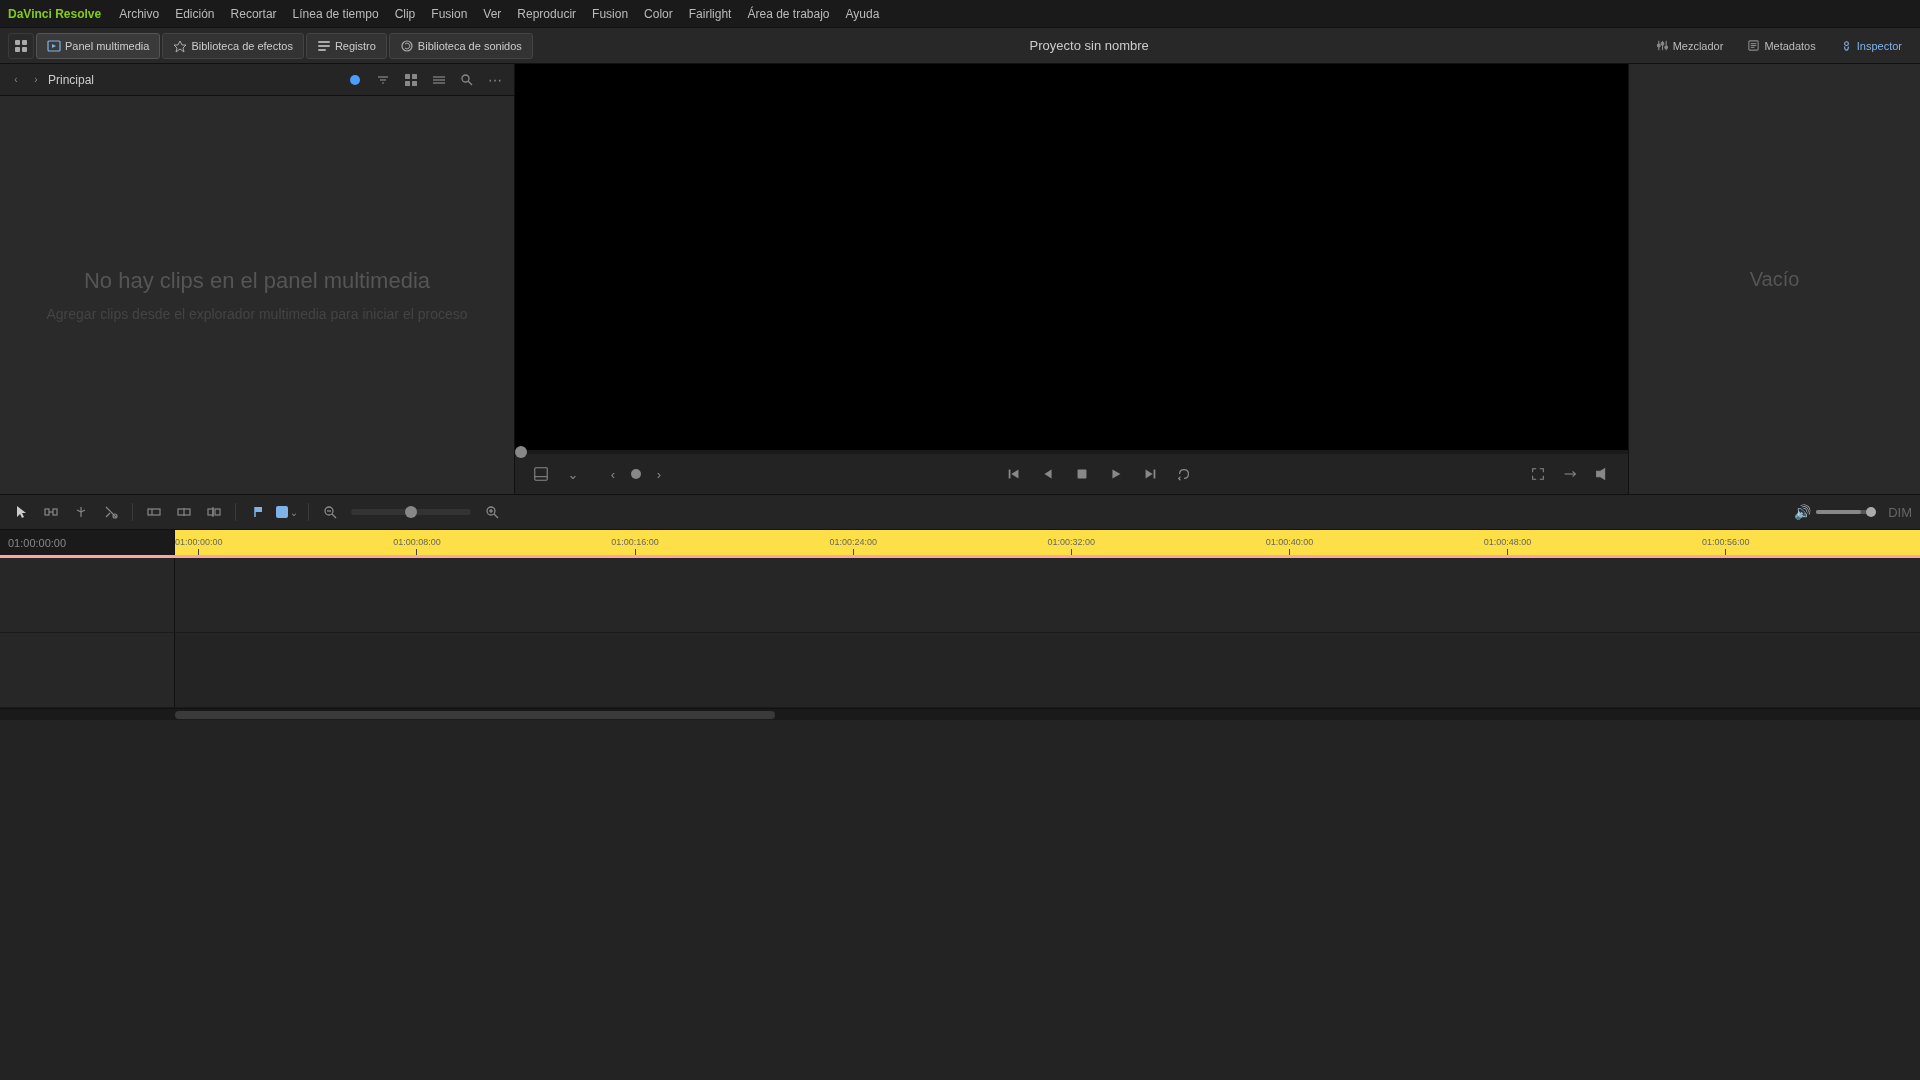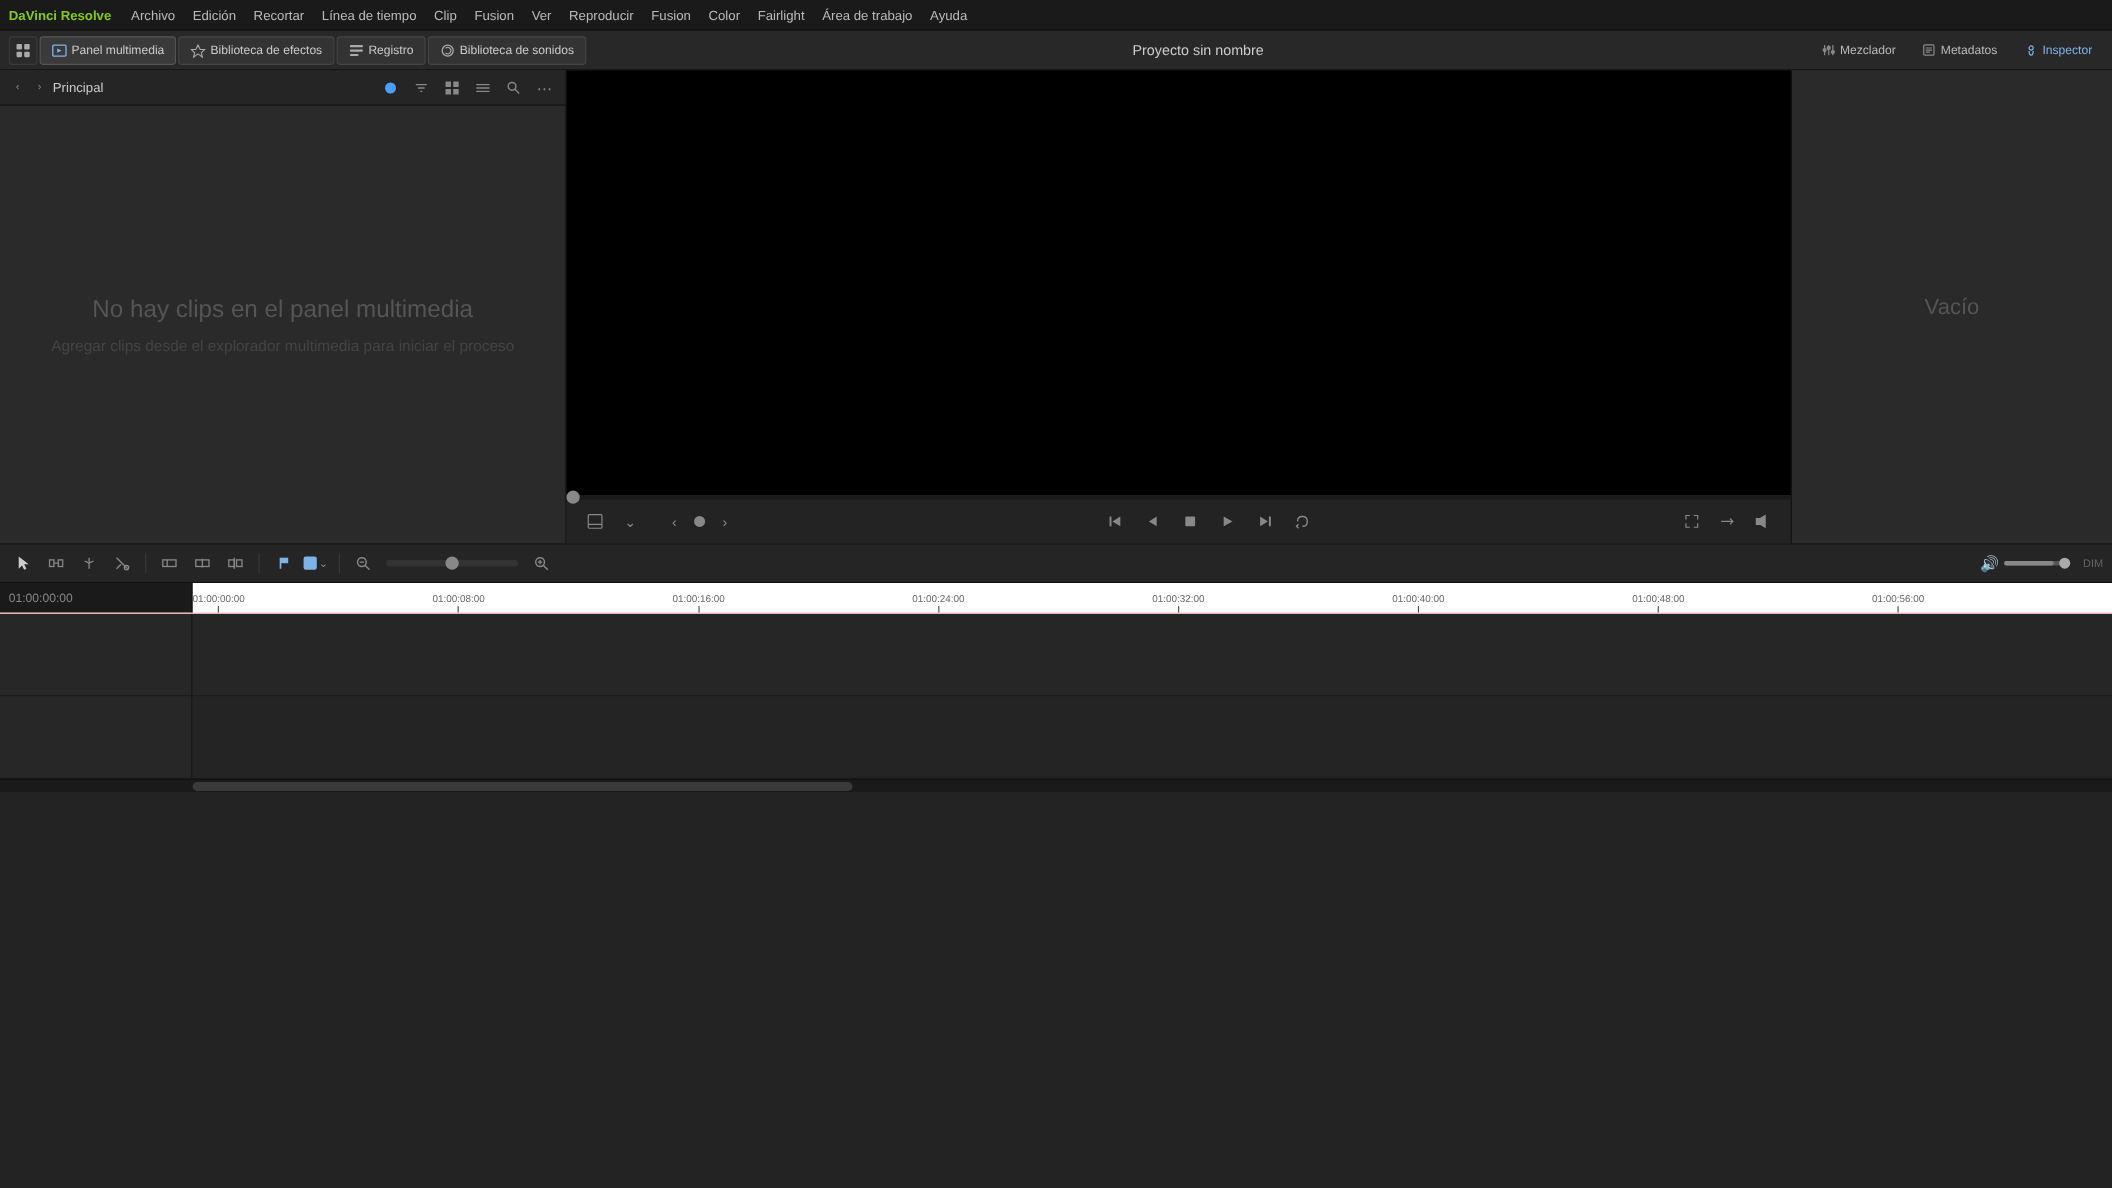--- a/index.html
+++ b/index.html
@@ -300,22 +300,22 @@
     
     #timeline {
       flex: 1;
       background: #232323;
       display: flex;
       flex-direction: column;
       overflow: hidden;
     }
     #timeline-ruler {
       height: 28px;
-      background: #ffffff;
-      border-bottom: 1px solid #fca5a5;
+      background: #fde047;
+      border-bottom: 3px solid #fca5a5;
       display: flex;
       align-items: stretch;
       overflow: hidden;
       position: relative;
     }
     #timeline-ruler-label {
       width: 175px;
       min-width: 175px;
       background: #1a1a1a;
       border-right: 1px solid #111;
@@ -707,21 +707,21 @@
       </svg>
   </button>
 
   <div class="tl-spacer"></div>
 
   <span class="volume-icon">🔊</span>
   <div class="volume-slider">
     <div class="volume-fill"></div>
     <div class="volume-knob"></div>
   </div>
-  <span style="color:#666;font-size:10px;margin-left:8px;">DIM</span>
+  <span style="color:#666;font-size:13px;margin-left:8px;">DIM</span>
 </div>
 
 <div id="timeline">
 
   <div id="timeline-ruler">
     <div id="timeline-ruler-label">01:00:00:00</div>
     <div id="timeline-ruler-ticks">
 
     <div class="tick" style="left: 0%;">
           <span class="tick-label">01:00:00:00</span>

